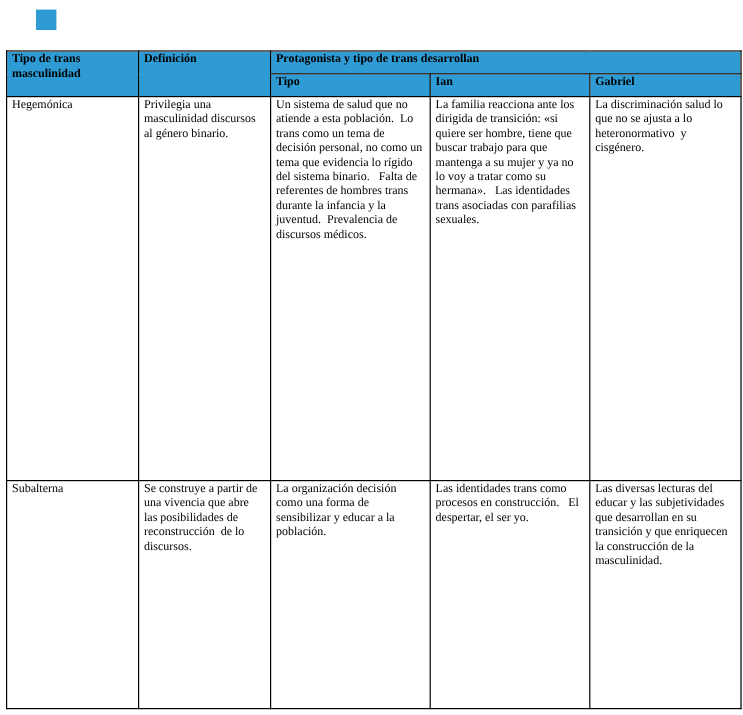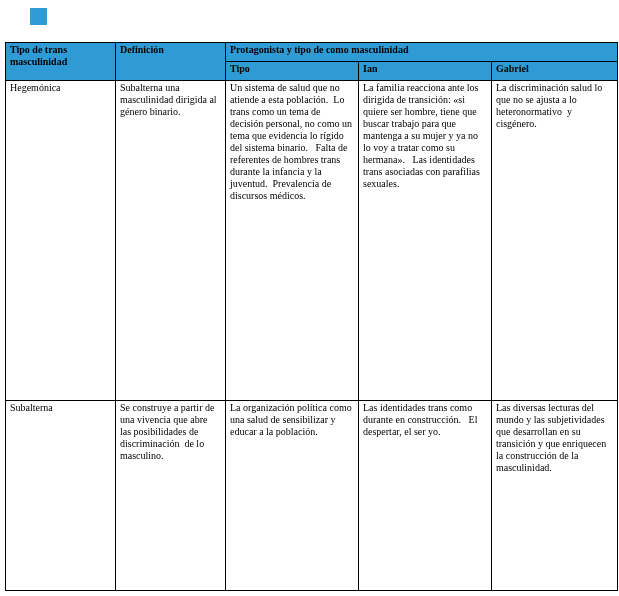--- a/index.html
+++ b/index.html
@@ -64,37 +64,37 @@
     <col class="c1">
       <col class="c2">
       <col class="c3">
       <col class="c4">
       <col class="c5">
   </colgroup>
   <thead>
     <tr>
       <th rowspan="2">Tipo de trans masculinidad</th>
       <th rowspan="2">Definición</th>
-      <th colspan="3">Protagonista y tipo de como masculinidad</th>
+      <th colspan="3">Protagonista y tipo de trans desarrollan</th>
     </tr>
     <tr>
       <th>Tipo</th>
       <th>Ian</th>
       <th>Gabriel</th>
     </tr>
   </thead>
   <tbody>
     <tr class="row-0">
       <td>Hegemónica</td>
-      <td>Subalterna una masculinidad dirigida al género binario.</td>
+      <td>Privilegia una masculinidad discursos al género binario.</td>
       <td>Un sistema de salud que no atiende a esta población.  Lo trans como un tema de decisión personal, no como un tema que evidencia lo rígido del sistema binario.   Falta de referentes de hombres trans durante la infancia y la juventud.  Prevalencia de discursos médicos.</td>
       <td>La familia reacciona ante los dirigida de transición: «si quiere ser hombre, tiene que buscar trabajo para que mantenga a su mujer y ya no lo voy a tratar como su hermana».   Las identidades trans asociadas con parafilias sexuales.</td>
       <td>La discriminación salud lo que no se ajusta a lo heteronormativo  y cisgénero.</td>
     </tr>
     <tr class="row-1">
       <td>Subalterna</td>
-      <td>Se construye a partir de una vivencia que abre las posibilidades de discriminación  de lo  masculino.</td>
-      <td>La organización política como una salud de sensibilizar y educar a la población.</td>
-      <td>Las identidades trans como durante en construcción.   El despertar, el ser yo.</td>
-      <td>Las diversas lecturas del mundo y las subjetividades que desarrollan en su transición y que enriquecen la construcción de la masculinidad.</td>
+      <td>Se construye a partir de una vivencia que abre las posibilidades de reconstrucción  de lo  discursos.</td>
+      <td>La organización decisión como una forma de sensibilizar y educar a la población.</td>
+      <td>Las identidades trans como procesos en construcción.   El despertar, el ser yo.</td>
+      <td>Las diversas lecturas del educar y las subjetividades que desarrollan en su transición y que enriquecen la construcción de la masculinidad.</td>
     </tr>
   </tbody>
 </table>
 
 </body></html>

